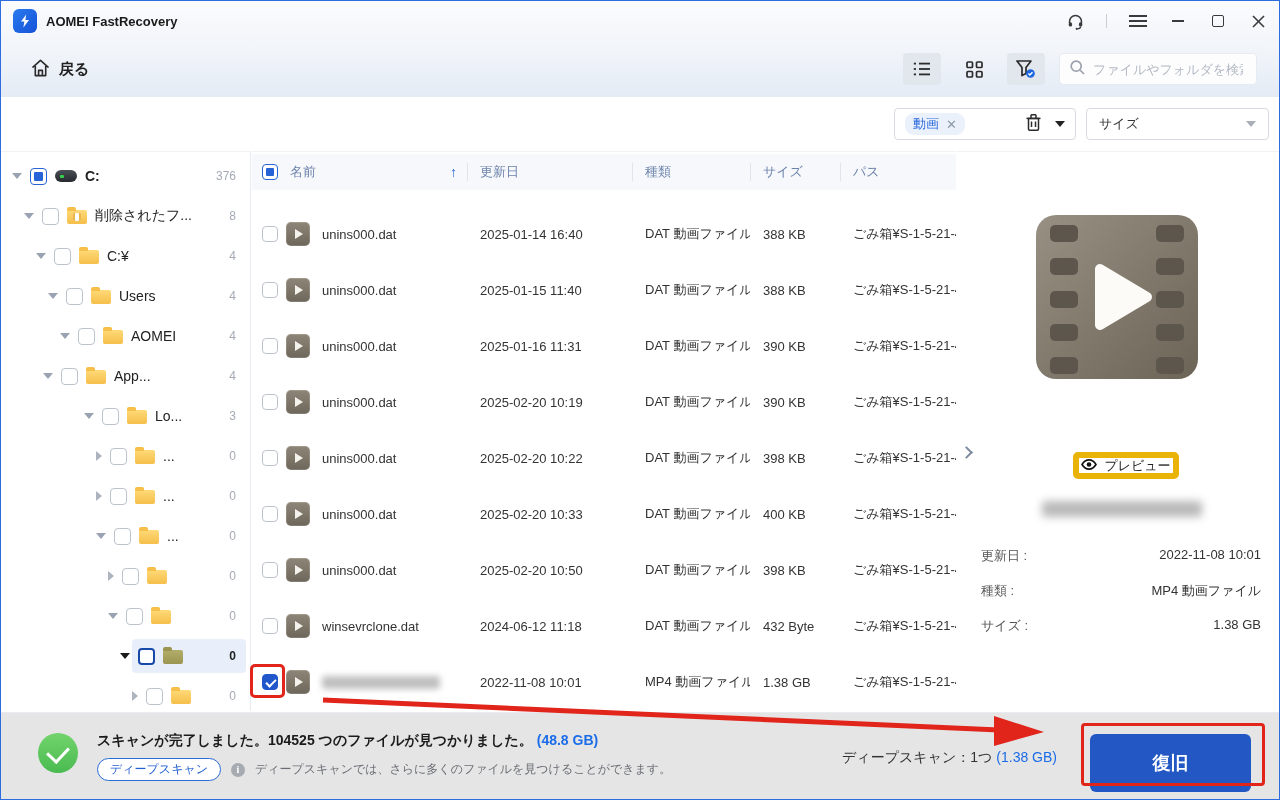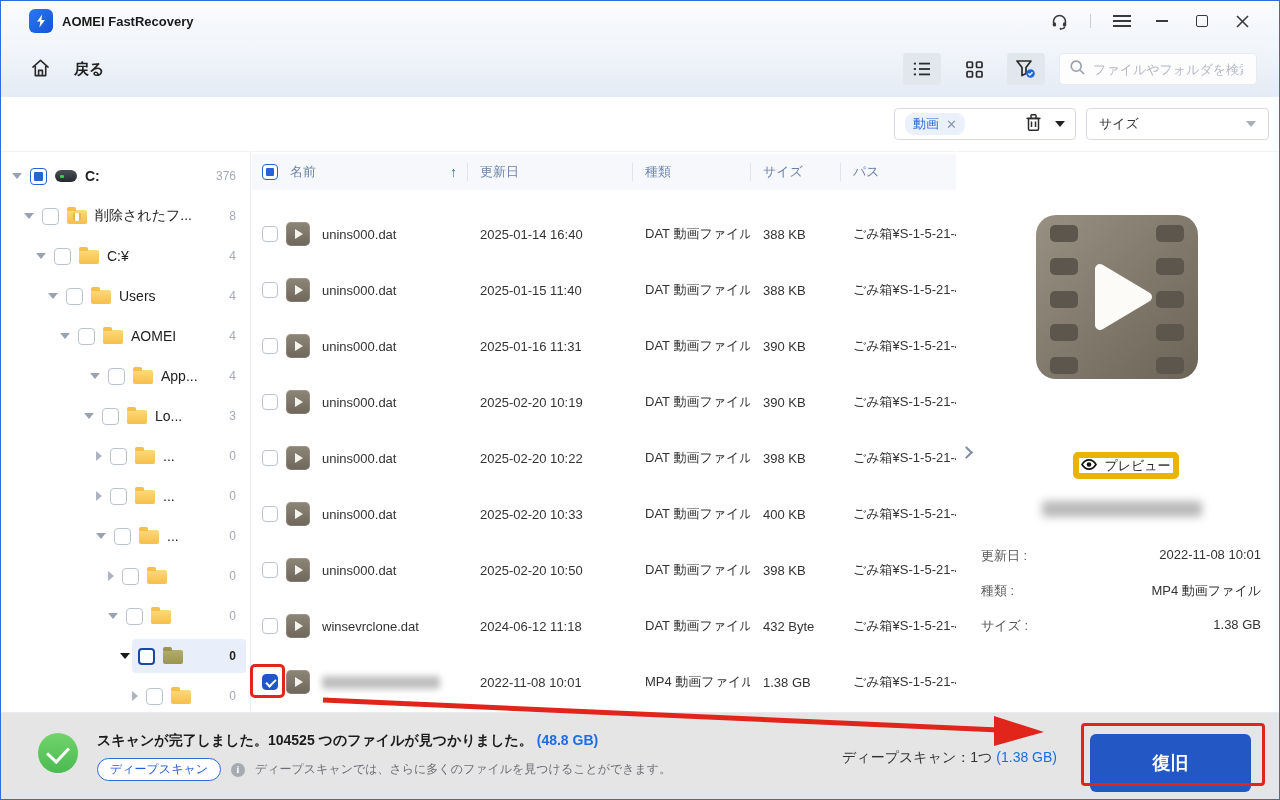--- a/index.html
+++ b/index.html
@@ -5,34 +5,34 @@
   * { box-sizing: border-box; margin: 0; padding: 0; }
   html,body { background:#cfd6e0; }
   body { font-family: "Liberation Sans", sans-serif; }
   .window {
     position: relative; width: 1280px; height: 800px; background:#fff;
     border: 1px solid #2f6ce0; overflow: hidden; font-size: 13px; color:#333;
   }
 
   
   .titlebar { position:absolute; top:0; left:0; right:0; height:40px;
-    background:linear-gradient(#fbfcfe,#f2f5fa); display:flex; align-items:center; padding:0 28px; }
+    background:linear-gradient(#fbfcfe,#f2f5fa); display:flex; align-items:center; padding:0 12px; }
   .app-logo { width:24px; height:24px; border-radius:6px; background:linear-gradient(135deg,#2a7af0,#1453d6);
     display:flex; align-items:center; justify-content:center; margin-right:9px; }
   .app-title { font-size:13px; color:#1a1a1a; font-weight:700; }
   .title-icons { margin-left:auto; display:flex; align-items:center; gap:22px; }
   .tb-icon { width:18px; height:18px; display:flex; align-items:center; justify-content:center; cursor:pointer; }
   .tb-sep { width:1px; height:14px; background:#c9ced6; }
   .min-glyph { width:12px; height:2px; background:#3a3a3a; }
   .max-glyph { width:12px; height:12px; border:1.6px solid #3a3a3a; border-radius:2px; }
 
   
   .toolbar { position:absolute; top:40px; left:0; right:0; height:56px;
     background:linear-gradient(#f4f7fb,#e4ebf5); display:flex; align-items:center; padding:0 22px 0 30px; }
-  .back-group { display:flex; align-items:center; gap:24px; cursor:pointer; }
+  .back-group { display:flex; align-items:center; gap:9px; cursor:pointer; }
   .back-label { font-size:15px; color:#222; font-weight:600; }
   .toolbar-right { margin-left:auto; display:flex; align-items:center; gap:14px; }
   .view-btn { width:38px; height:32px; border-radius:4px; display:flex; align-items:center; justify-content:center; cursor:pointer; }
   .view-btn.active { background:#e2e7ee; }
   .search-box { width:198px; height:32px; background:#fdfdfe; border:1px solid #e6eaf1; border-radius:4px;
     display:flex; align-items:center; padding:0 10px; gap:8px; }
   .search-box input { border:none; outline:none; background:transparent; font-size:13px; color:#333; width:150px;
     font-family:"Liberation Sans",sans-serif; }
   .search-box input::placeholder { color:#b3b9c4; }
 
@@ -311,21 +311,21 @@
       <span class="tree-label">Users</span>
       <span class="tree-count">4</span>
     </div>
     <div class="tree-row" style="padding-left:59px">
       <span class="tri down"></span>
       <span class="cb"></span>
       <span class="folder"></span>
       <span class="tree-label">AOMEI</span>
       <span class="tree-count">4</span>
     </div>
-    <div class="tree-row" style="padding-left:89px">
+    <div class="tree-row" style="padding-left:42px">
       <span class="tri down"></span>
       <span class="cb"></span>
       <span class="folder"></span>
       <span class="tree-label">App...</span>
       <span class="tree-count">4</span>
     </div>
     <div class="tree-row" style="padding-left:83px">
       <span class="tri down"></span>
       <span class="cb"></span>
       <span class="folder"></span>

